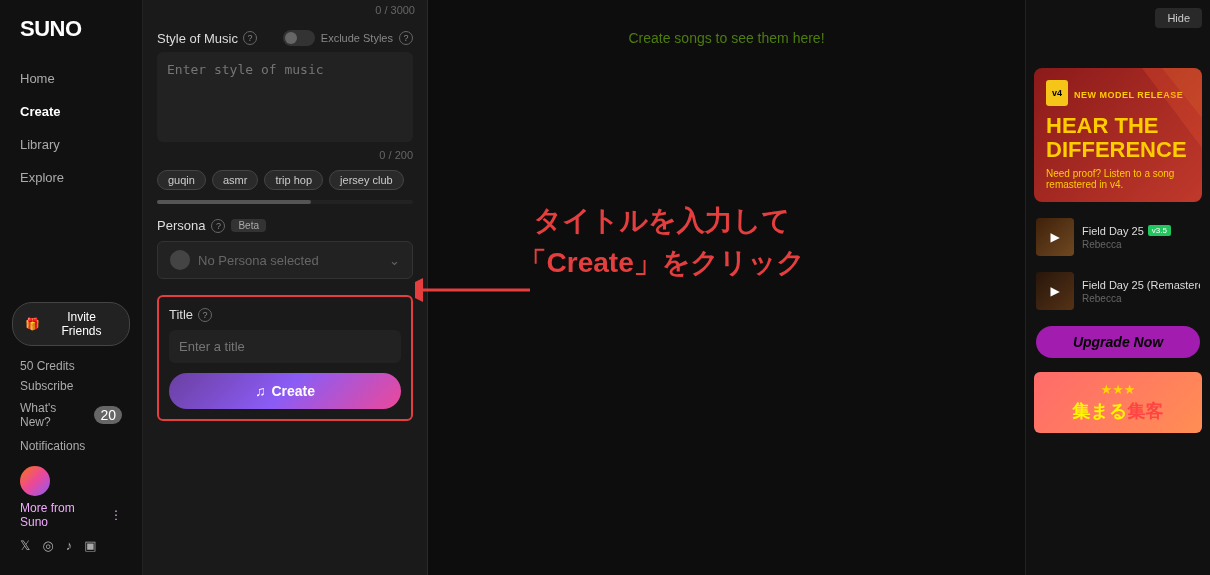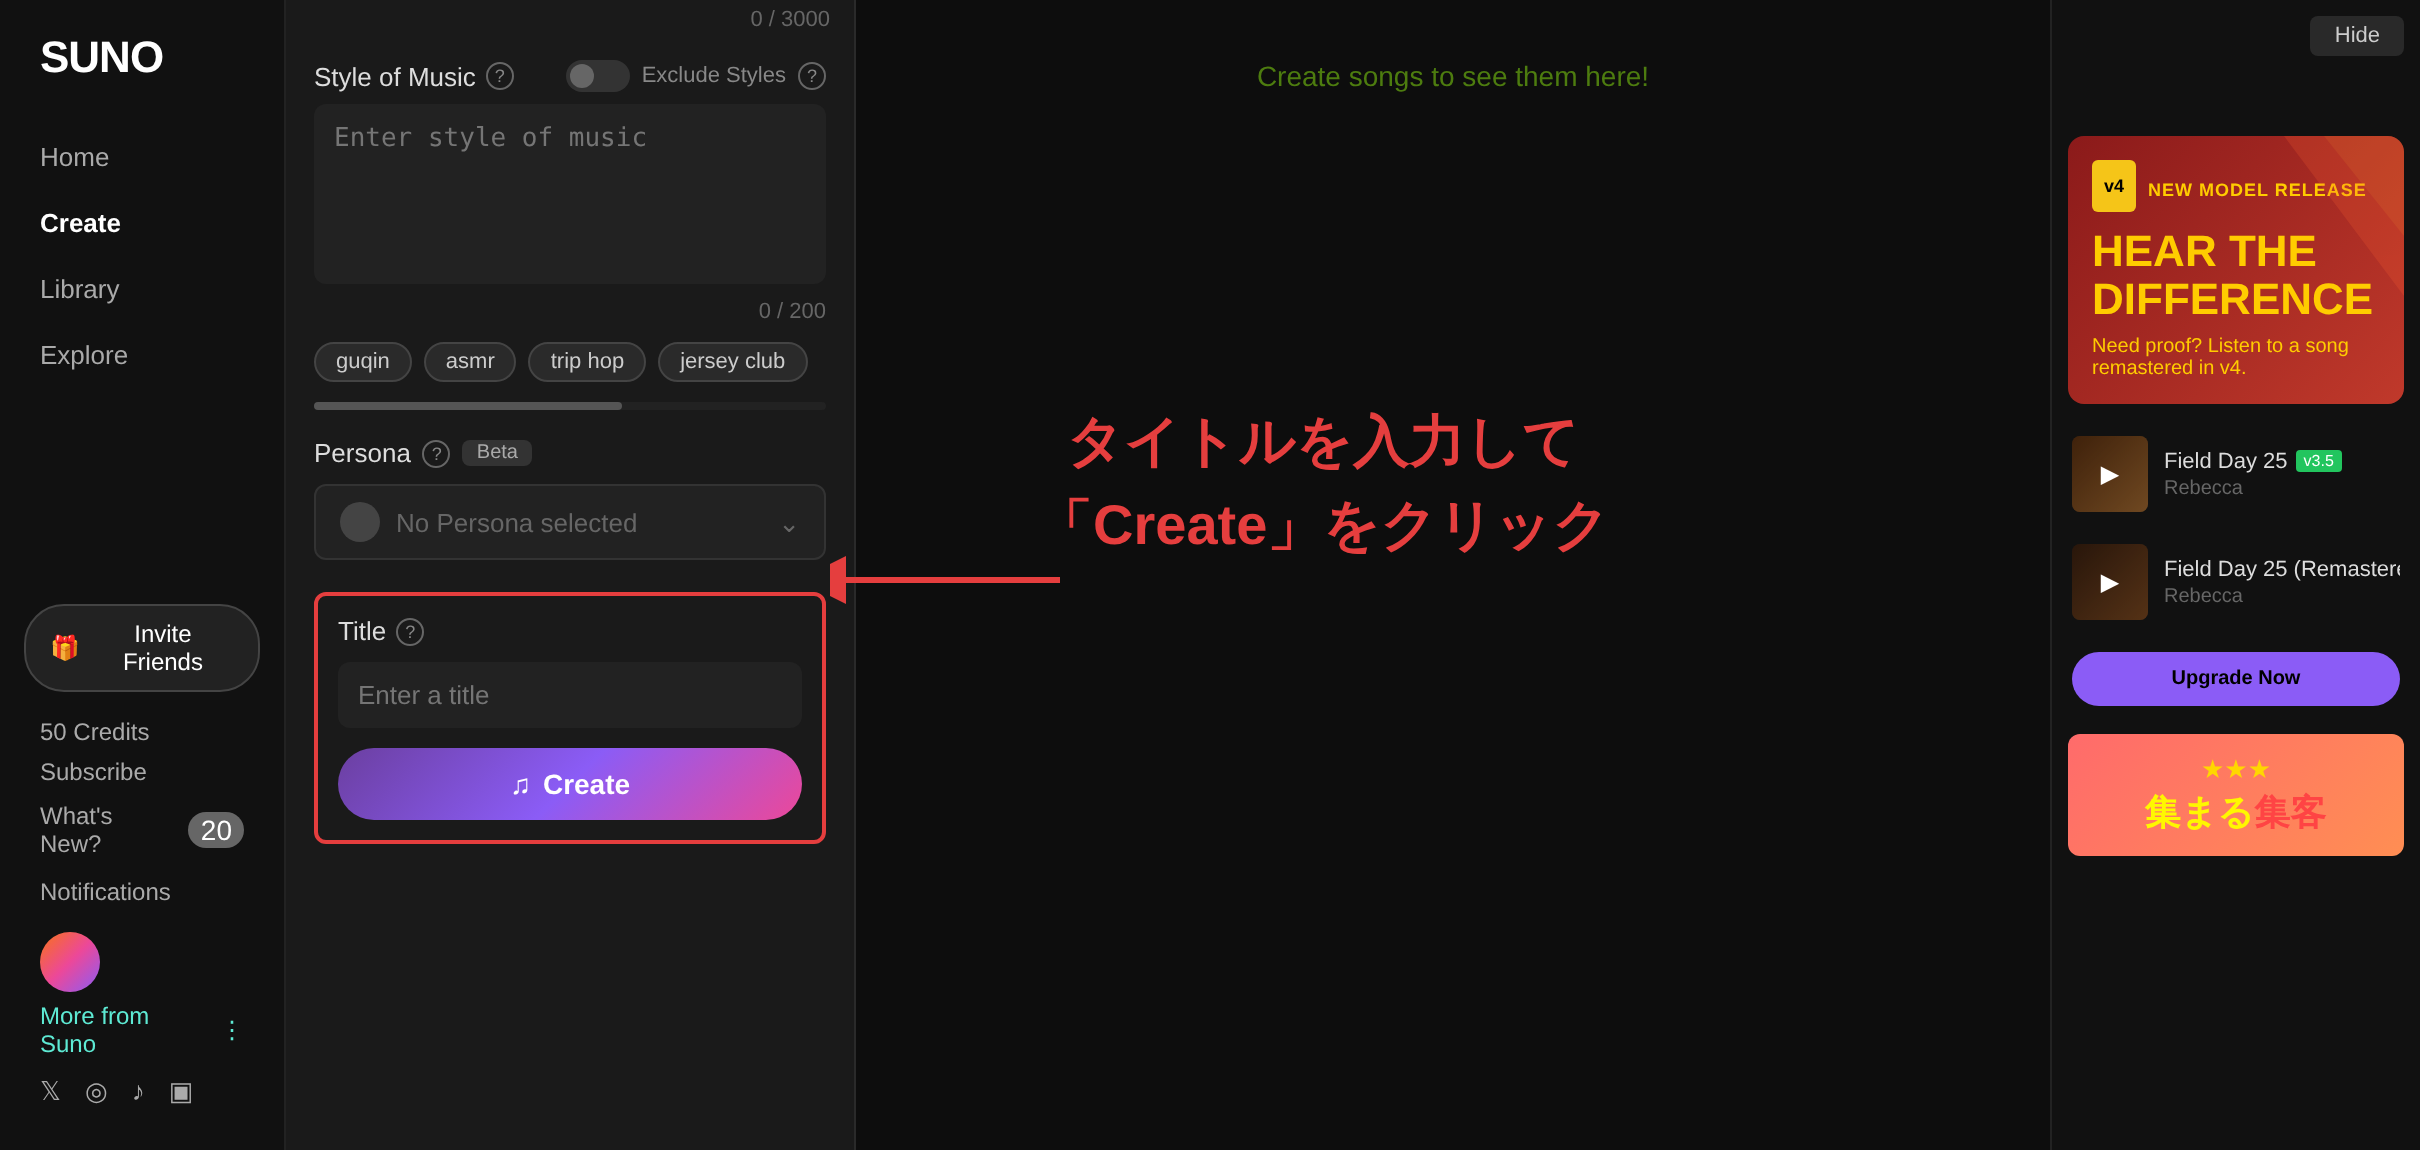--- a/index.html
+++ b/index.html
@@ -92,21 +92,21 @@
     }
     .avatar {
       width: 30px;
       height: 30px;
       border-radius: 50%;
       background: linear-gradient(135deg, #f97316, #ec4899, #8b5cf6);
       margin: 8px 8px 2px 8px;
     }
     .more-from {
       font-size: 12px;
-      color: #5eead4;
+      color: #f0abfc;
       padding: 3px 8px;
       display: flex;
       align-items: center;
       gap: 4px;
     }
     .social-icons {
       display: flex;
       gap: 12px;
       padding: 6px 8px;
       font-size: 13px;
@@ -469,30 +469,31 @@
       font-size: 8px;
       padding: 1px 4px;
       border-radius: 2px;
     }
     .song-artist {
       font-size: 10px;
       color: #666;
       margin-top: 2px;
     }
     .upgrade-btn {
-      background: #8b5cf6;
+      background: #a21caf;
       color: #000;
       border: none;
       border-radius: 20px;
       padding: 8px 0;
       width: calc(100% - 20px);
       margin: 8px 10px;
-      font-size: 10px;
+      font-size: 14px;
       font-weight: 600;
       cursor: pointer;
+      font-style: italic;
     }
     .shuukyaku-banner {
       background: linear-gradient(135deg, #ff6b6b, #ff8e53);
       margin: 6px 8px;
       border-radius: 6px;
       padding: 10px;
       text-align: center;
     }
     .shuukyaku-text {
       font-size: 18px;

